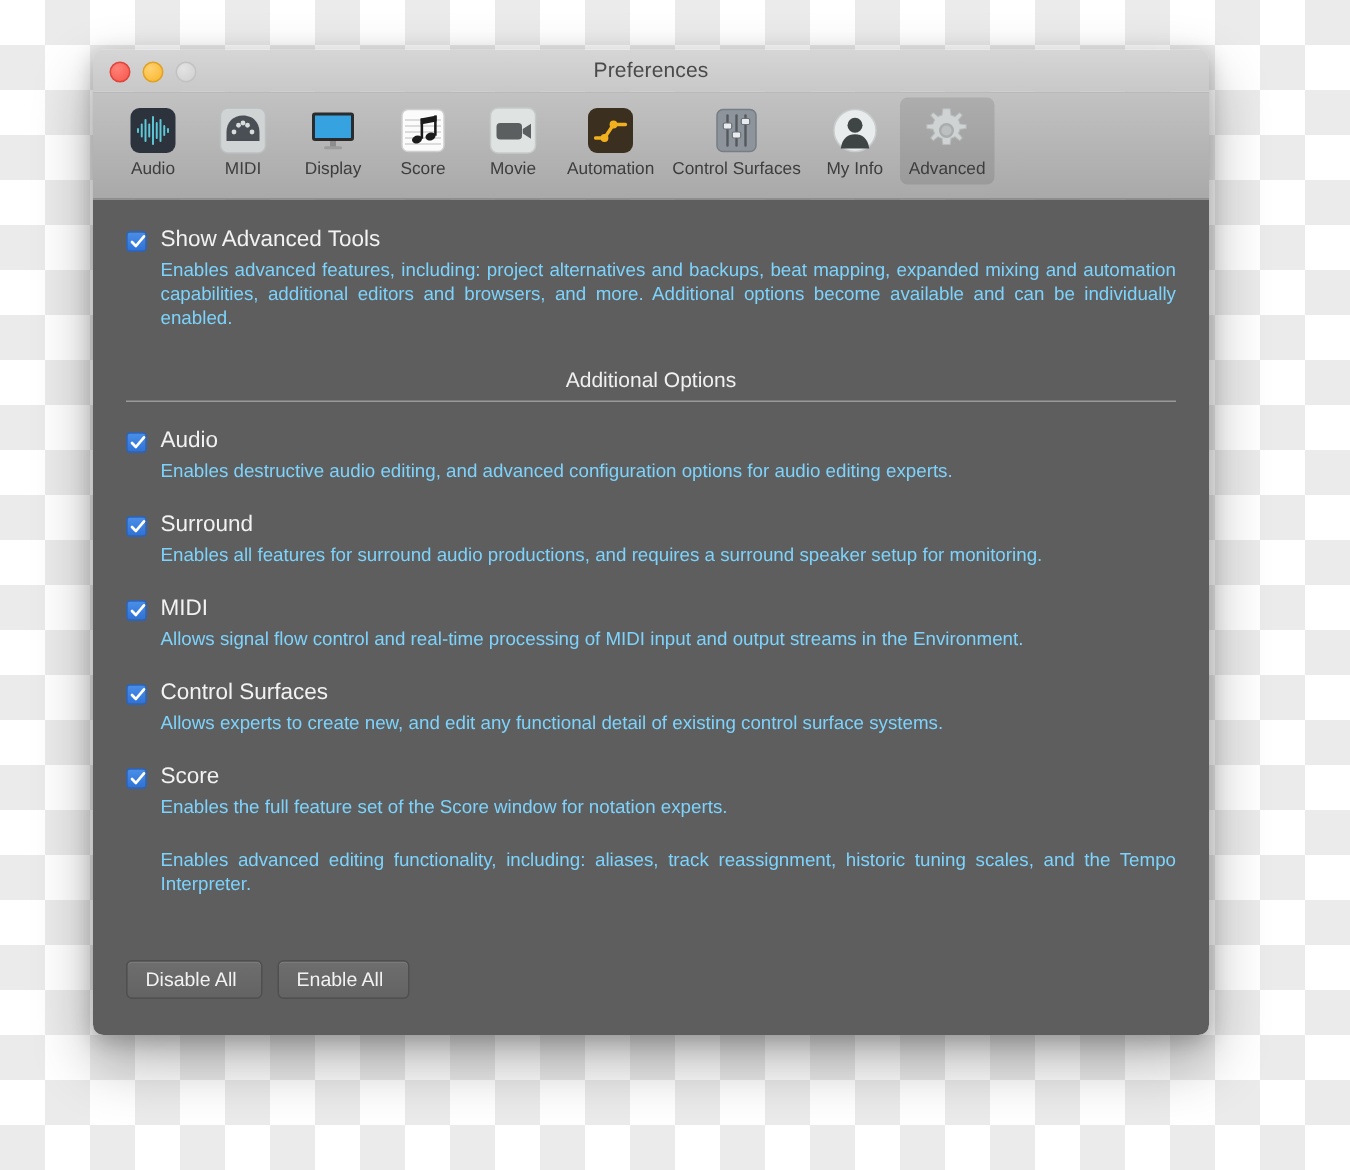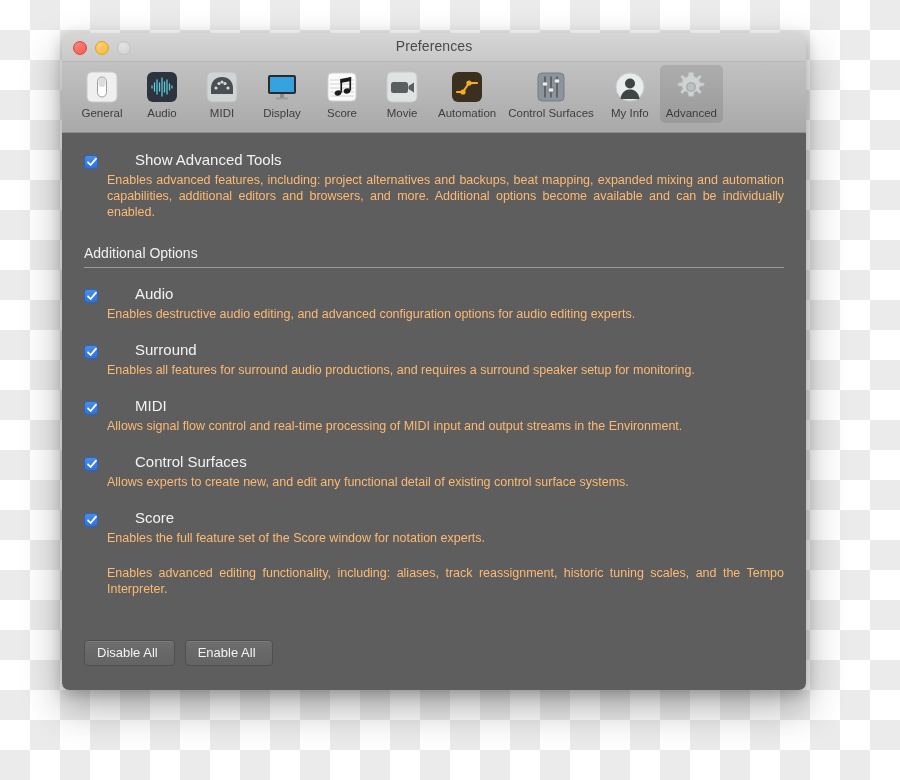--- a/index.html
+++ b/index.html
@@ -105,22 +105,21 @@
   .content {
     height: 558px;
     background: #5e5e5e;
     box-sizing: border-box;
     padding: 18px 22px 0 22px;
     position: relative;
   }
 
   .opt-row {
     display: flex;
-    align-items: flex-end;
-    gap: 28px;
+    align-items: flex-start;
   }
   .cb {
     width: 14px;
     height: 14px;
     border-radius: 3px;
     background: linear-gradient(to bottom, #4a8ee8, #2f72d8);
     border: 1px solid #2964bd;
     box-sizing: border-box;
     flex: 0 0 auto;
     margin-top: 3px;
@@ -131,32 +130,33 @@
   .opt-title {
     margin-left: 9px;
     font-size: 15px;
     color: #f2f2f2;
     line-height: 18px;
   }
   .opt-desc {
     margin-left: 23px;
     margin-top: 3px;
     font-size: 12.5px;
-    color: #fdba74;
+    color: #7dd3fc;
     line-height: 16px;
     max-width: 712px;
     text-align: justify;
   }
   .opt-block { margin-bottom: 19px; }
 
   .section-head {
     margin-top: 25px;
     font-size: 14px;
     color: #f0f0f0;
     padding-bottom: 6px;
+    text-align: center;
   }
   .divider {
     height: 1px;
     background: #9a9a9a;
     margin-bottom: 17px;
   }
 
   .buttons {
     position: absolute;
     left: 22px;
@@ -185,30 +185,20 @@
     <div class="traffic">
       <span class="light close"></span>
       <span class="light min"></span>
       <span class="light zoom"></span>
     </div>
     <div class="title-text">Preferences</div>
   </div>
 
   <div class="toolbar">
 
-    <div class="tab">
-      <span class="glyph">
-        <svg width="34" height="34" viewBox="0 0 34 34">
-          <rect x="2" y="2" width="30" height="30" rx="5" fill="#efefef" stroke="#c9c9c9"></rect>
-          <rect x="12.5" y="7" width="9" height="20" rx="4.5" fill="#ffffff" stroke="#9b9b9b"></rect>
-          <rect x="13.5" y="8" width="7" height="9" rx="3.5" fill="#dcdcdc"></rect>
-        </svg>
-      </span>
-      <span class="tab-label">General</span>
-    </div>
 
     <div class="tab">
       <span class="glyph">
         <svg width="34" height="34" viewBox="0 0 34 34">
           <rect x="2" y="2" width="30" height="30" rx="6" fill="#2d333c"></rect>
           <g stroke="#5fc8d8" stroke-width="1.3" stroke-linecap="round">
             <line x1="7" y1="16" x2="7" y2="18"></line>
             <line x1="9.5" y1="13" x2="9.5" y2="21"></line>
             <line x1="12" y1="10" x2="12" y2="24"></line>
             <line x1="14.5" y1="13" x2="14.5" y2="21"></line>

